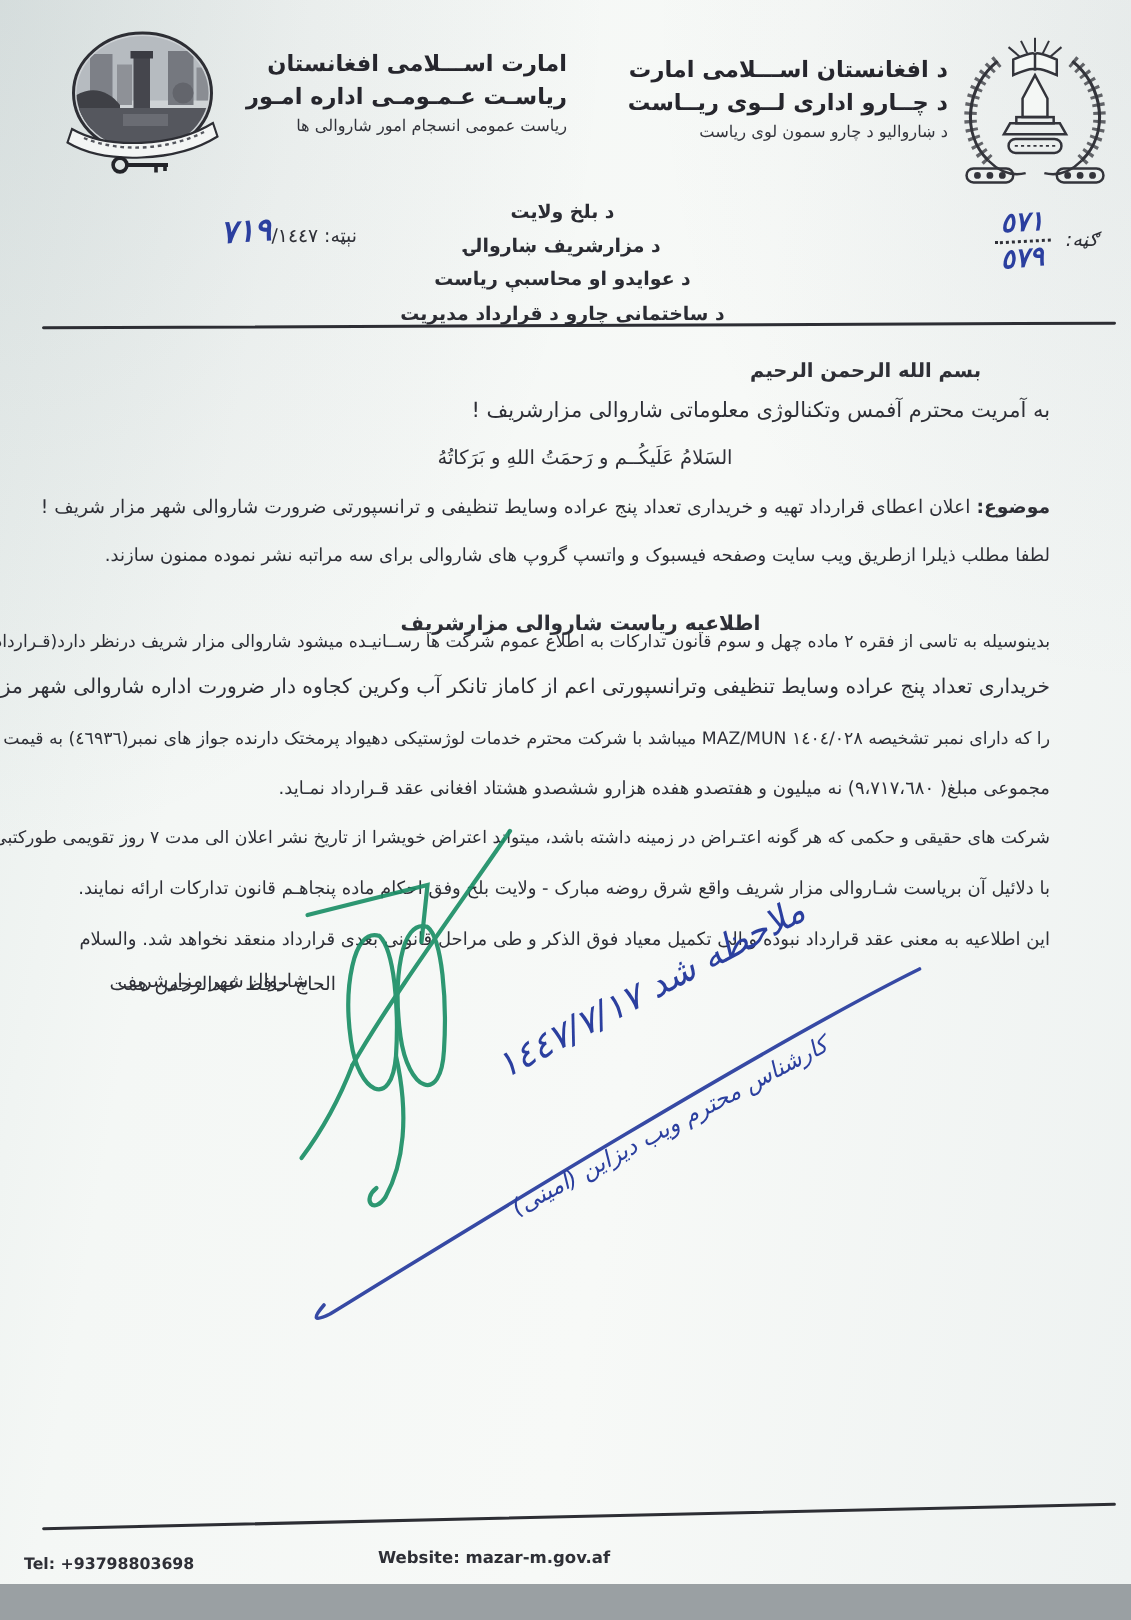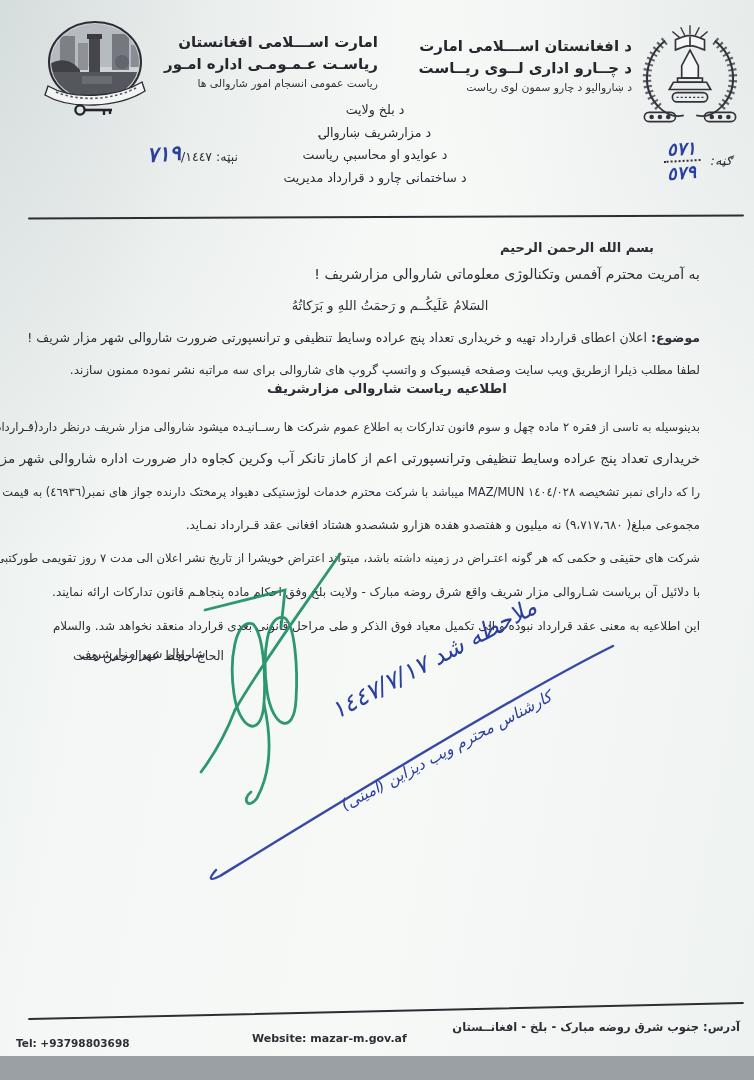--- a/index.html
+++ b/index.html
@@ -25,21 +25,21 @@
   .abs{position:absolute;}
   .rtl{direction:rtl;unicode-bidi:plaintext;white-space:nowrap;text-align:right;}
   .center{text-align:center;}
   .bold{font-weight:bold;}
   .line{position:absolute;direction:rtl;white-space:nowrap;text-align:right;font-size:12px;color:var(--ink);}
   .hand-blue{color:var(--blue);font-style:italic;}
   .rule{position:absolute;background:#2d2e34;height:2.4px;border-radius:2px;}
   .org-block{line-height:1.45;}
   .org-block .l1,.org-block .l2{font-size:15px;font-weight:bold;color:#26262d;}
   .org-block .l3{font-size:10.8px;color:#33343b;}
-  .recips{line-height:22.5px;font-size:12.6px;font-weight:400;color:#2b2c33;}
+  .recips{line-height:22.5px;font-size:12.6px;font-weight:700;color:#2b2c33;margin-top:31px;}
   .dotted-num{border-bottom:2px dotted #2f3038;padding:0 4px 1px 4px;}
 </style>
 </head>
 <body>
 
 <div class="page">
 
   <svg class="abs" style="left:42px;top:20px;" width="108" height="100" viewBox="0 0 108 100">
     <defs>
       <clipPath id="sealClip">
@@ -157,21 +157,21 @@
 
   <div class="line center" style="left:255px;top:298px;width:270px;font-size:13px;text-align:center;">السَلامُ عَلَیکُــم و رَحمَتُ اللهِ و بَرَکاتُهُ</div>
 
   <div class="line" style="right:54px;top:330px;font-size:12.5px;">
     <span class="bold">موضوع:</span>
     <span>اعلان اعطای قرارداد تهیه و خریداری تعداد پنج عراده وسایط تنظیفی و ترانسپورتی ضرورت شاروالی شهر مزار شریف !</span>
   </div>
 
   <div class="line" style="right:54px;top:363px;font-size:12px;">لطفا مطلب ذیلرا ازطریق ویب سایت وصفحه فیسبوک و واتسپ گروپ های شاروالی برای سه مراتبه نشر نموده ممنون سازند.</div>
 
-  <div class="line bold center" style="left:60px;right:40px;top:380px;font-size:13.5px;text-align:center;">اطلاعیه ریاست شاروالی مزارشریف</div>
+  <div class="line bold center" style="left:60px;right:40px;top:408px;font-size:13.5px;text-align:center;">اطلاعیه ریاست شاروالی مزارشریف</div>
 
   <div class="line" style="right:54px;top:420px;font-size:11.5px;">بدینوسیله به تاسی از فقره ۲ ماده چهل و سوم قانون تدارکات به اطلاع عموم شرکت ها رســانیـده میشود شاروالی مزار شریف درنظر دارد(قـرارداد تهیه و</div>
   <div class="line" style="right:54px;top:450px;font-size:13.5px;font-weight:500;">خریداری تعداد پنج عراده وسایط تنظیفی وترانسپورتی اعم از کاماز تانکر آب وکرین کجاوه دار ضرورت اداره شاروالی شهر مزارشریف</div>
   <div class="line" style="right:54px;top:485px;font-size:11.5px;">را که دارای نمبر تشخیصه ١٤٠٤/٠٢٨ MAZ/MUN میباشد با شرکت محترم خدمات لوژستیکی دهیواد پرمختک دارنده جواز های نمبر(٤٦٩٣٦) به قیمت</div>
   <div class="line" style="right:54px;top:518px;font-size:12px;">مجموعی مبلغ( ٩،٧١٧،٦٨٠) نه میلیون و هفتصدو هفده هزارو ششصدو هشتاد افغانی عقد قـرارداد نمـاید.</div>
 
   <div class="line" style="right:54px;top:551px;font-size:11.5px;">شرکت های حقیقی و حکمی که هر گونه اعتـراض در زمینه داشته باشد، میتواند اعتراض خویشرا از تاریخ نشر اعلان الی مدت ۷ روز تقویمی طورکتبی توام</div>
   <div class="line" style="right:54px;top:585px;font-size:12px;">با دلائیل آن بریاست شـاروالی مزار شریف واقع شرق روضه مبارک - ولایت بلخ وفق احکام ماده پنجاهـم قانون تدارکات ارائه نمایند.</div>
 
   <div class="line" style="right:54px;top:619px;font-size:12px;">این اطلاعیه به معنی عقد قرارداد نبوده و الی تکمیل معیاد فوق الذکر و طی مراحل قانونی بعدی قرارداد منعقد نخواهد شد. والسلام</div>
@@ -190,17 +190,16 @@
     </g>
   </svg>
 
   <svg class="abs" style="left:188px;top:608px;" width="470" height="310" viewBox="0 0 470 310">
     <path d="M28,262 q-12,14 4,6 C110,220 320,90 425,38" stroke="#2b3f9f" stroke-width="2.4" fill="none" stroke-linecap="round" opacity="0.95"></path>
   </svg>
   <div class="abs rtl hand-blue" style="left:210px;top:672px;width:345px;font-size:24px;font-weight:500;transform:rotate(-28deg);letter-spacing:2px;">ملاحظه شد ١٤٤٧/٧/١٧</div>
   <div class="abs rtl hand-blue" style="left:240px;top:764px;width:330px;font-size:15.5px;transform:rotate(-28deg);letter-spacing:1px;">کارشناس محترم ویب دیزاین (امینی)</div>
 
   <div class="rule" style="left:28px;top:1010px;width:716px;transform:rotate(-1.3deg);"></div>
-  <div class="line bold" style="right:14px;top:1020px;font-size:11.5px;">آدرس: جنوب شرق روضه مبارک - بلخ - افغانــستان</div>
   <div class="abs" style="left:252px;top:1032px;font-size:11px;font-weight:600;color:#2e2f36;">Website: mazar-m.gov.af</div>
   <div class="abs" style="left:16px;top:1037px;font-size:10.5px;font-weight:600;color:#2e2f36;">Tel: +93798803698</div>
 
 </div>
 
 </body></html>

